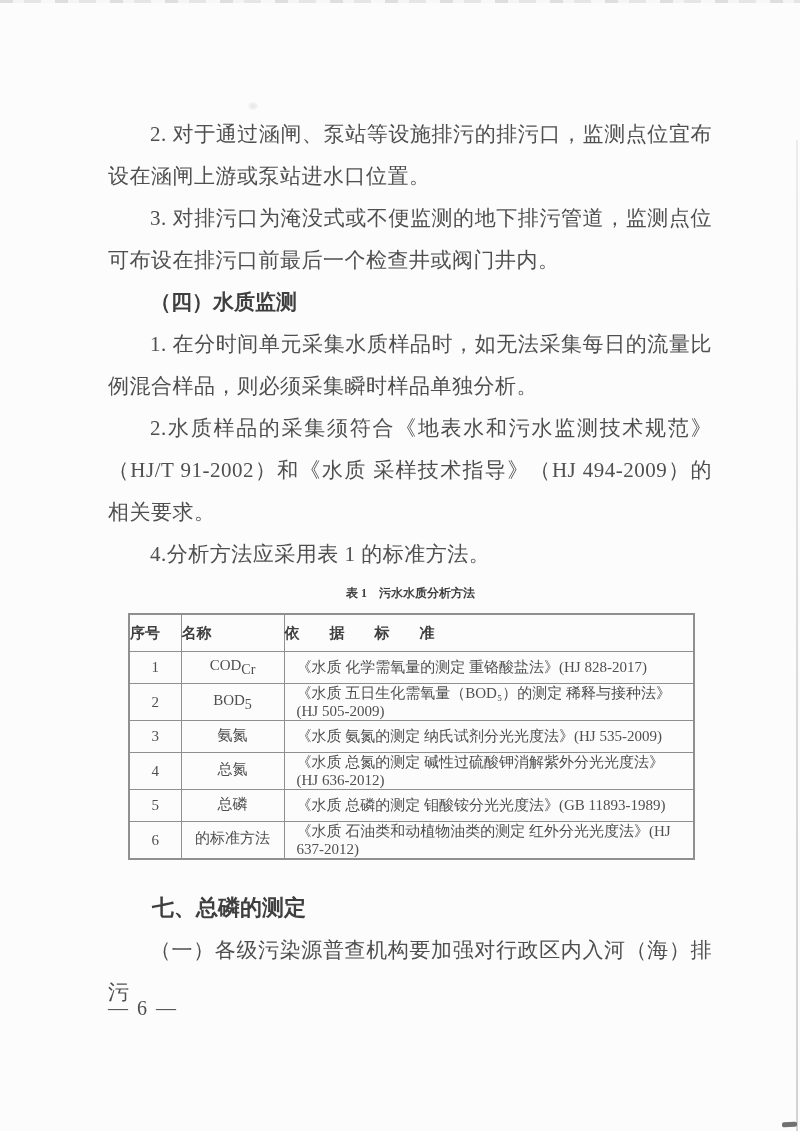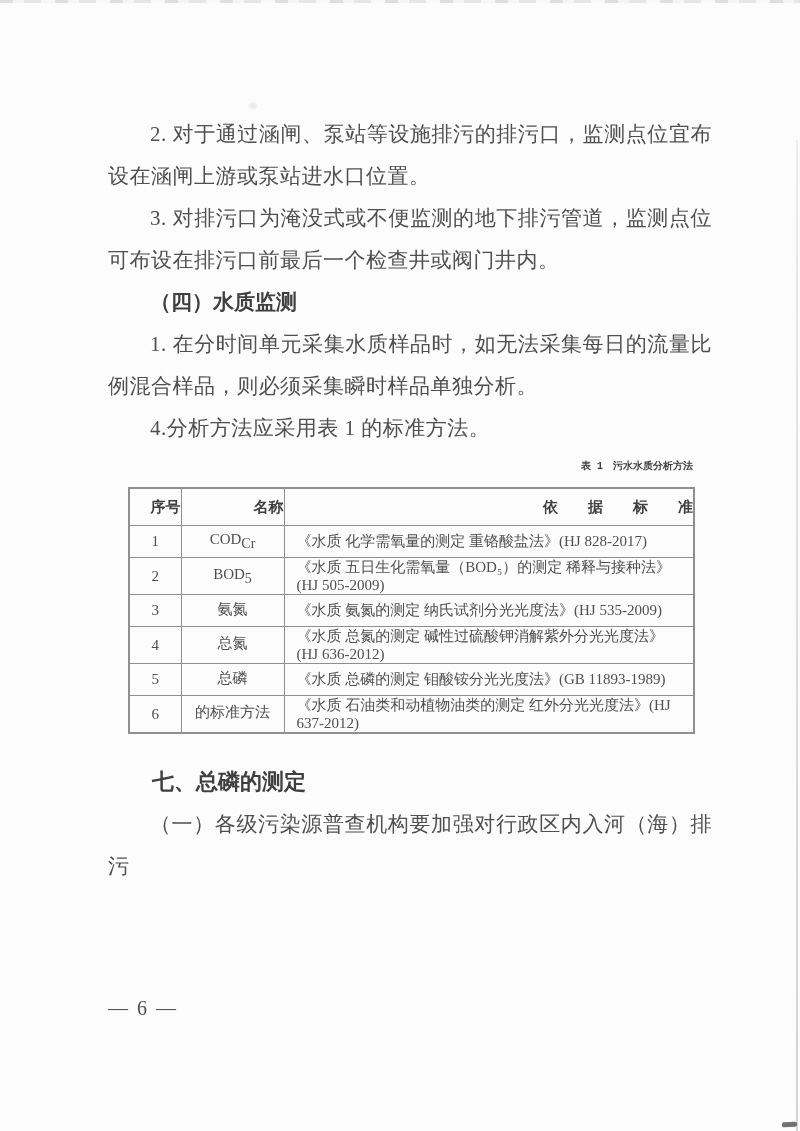--- a/index.html
+++ b/index.html
@@ -59,24 +59,24 @@
     color: var(--heading);
     font-size: 21px;
     line-height: 42px;
   }
   .heading-7 { margin-top: 27px; font-size: 22px; }
   
   .table-title {
     margin-top: 5px;
     width: 565px;
     margin-left: 20px;
-    text-align: right;
-    font-family: Liberation Mono, monospace;
+    text-align: center;
+    font-family: Liberation Serif, serif;
     font-weight: 700;
-    font-size: 10px;
+    font-size: 12px;
     line-height: 26px;
     color: var(--heading);
   }
   table.methods {
     margin-left: 20px;
     margin-top: 7px;
     width: 565px;
     border-collapse: collapse;
     table-layout: fixed;
   }
@@ -85,21 +85,21 @@
     font-size: 15px;
     color: var(--text);
     padding: 0;
   }
   table.methods { border: 2px solid var(--border); }
   table.methods th {
     height: 36px;
     font-family: "Liberation Sans", "DejaVu Sans", sans-serif;
     font-weight: 700;
     color: var(--heading);
-    text-align: right;
+    text-align: left;
   }
   table.methods td { height: 31px; text-align: center; }
   table.methods td.std { text-align: left; padding-left: 12px; padding-right: 21px; }
   col.c-no { width: 52px; }
   col.c-name { width: 103px; }
   col.c-std { width: 410px; }
   sub.chem { font-size: 14px; }
   
   .page-number {
     position: absolute;
@@ -122,20 +122,21 @@
   <div class="content">
 
     <p class="body indent">2. 对于通过涵闸、泵站等设施排污的排污口，监测点位宜布设在涵闸上游或泵站进水口位置。</p>
 
     <p class="body indent">3. 对排污口为淹没式或不便监测的地下排污管道，监测点位可布设在排污口前最后一个检查井或阀门井内。</p>
 
     <h3 class="heading indent">（四）水质监测</h3>
 
     <p class="body indent">1. 在分时间单元采集水质样品时，如无法采集每日的流量比例混合样品，则必须采集瞬时样品单独分析。</p>
 
+    <p class="body indent">2.水质样品的采集须符合《地表水和污水监测技术规范》（HJ/T 91-2002）和《水质 采样技术指导》（HJ 494-2009）的相关要求。</p>
 
 
     <p class="body indent">4.分析方法应采用表 1 的标准方法。</p>
 
     <div class="table-title">表 1　污水水质分析方法</div>
 
     <table class="methods">
       <colgroup>
           <col class="c-no">
           <col class="c-name">

